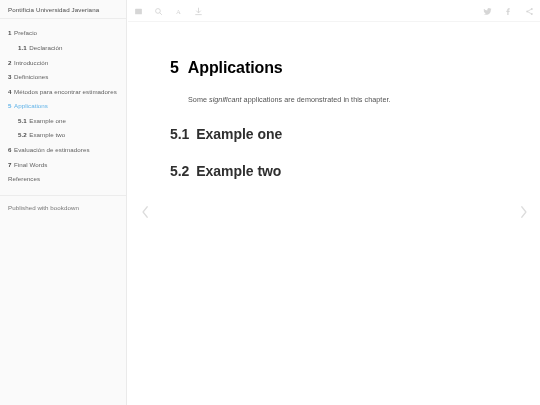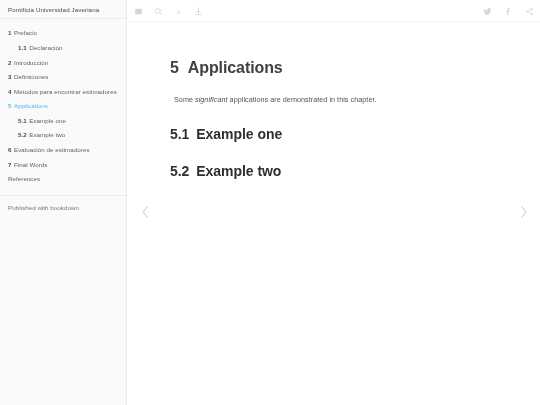--- a/index.html
+++ b/index.html
@@ -137,31 +137,31 @@
   .tb-icon svg { display: block; }
 
   
   .page-inner {
     padding: 18px 40px 0 42px;
   }
 
   h1.chapter-title {
     font-size: 16px;
     font-weight: bold;
-    color: #404040;
+    color: #000000;
     letter-spacing: -0.1px;
     margin: 18px 0 0 0;
     line-height: 1.2;
   }
   h1.chapter-title .hnum { margin-right: 9px; }
 
   p.lead {
     font-size: 7.2px;
     color: #525252;
-    margin: 18px 0 0 4px;
+    margin: 18px 0 0 18px;
     line-height: 1.5;
     letter-spacing: 0.05px;
   }
   p.lead em { font-style: italic; }
 
   h2.section-title {
     font-size: 14px;
     font-weight: bold;
     color: #2f2f2f;
     margin: 20px 0 0 0;

